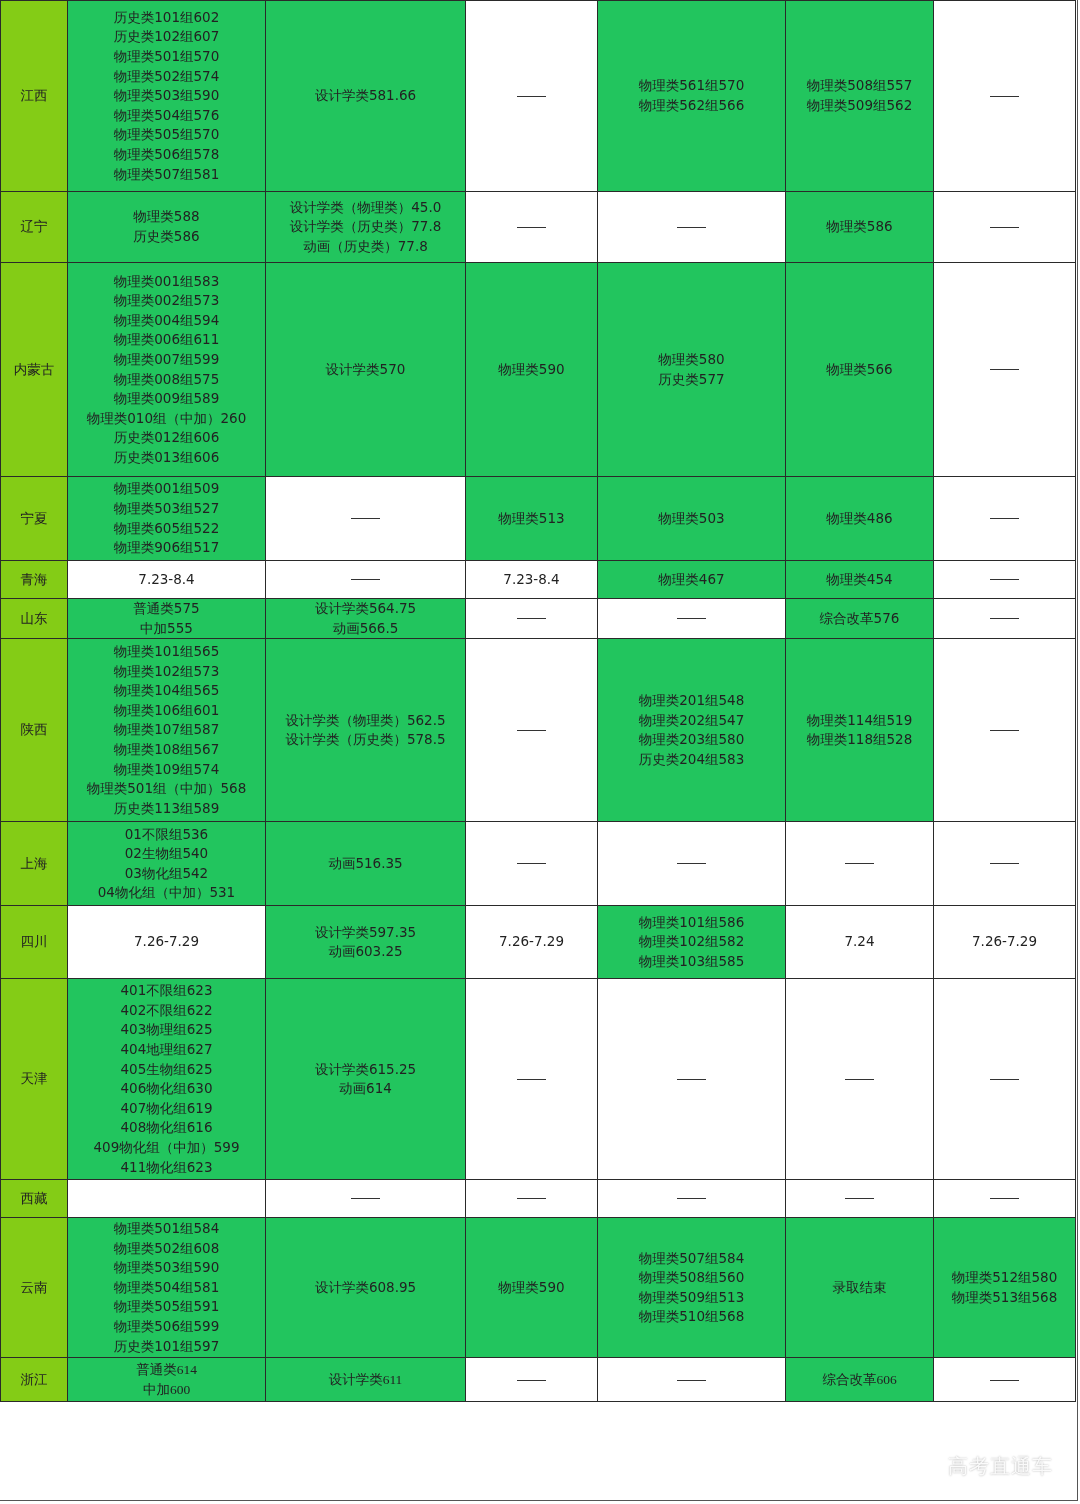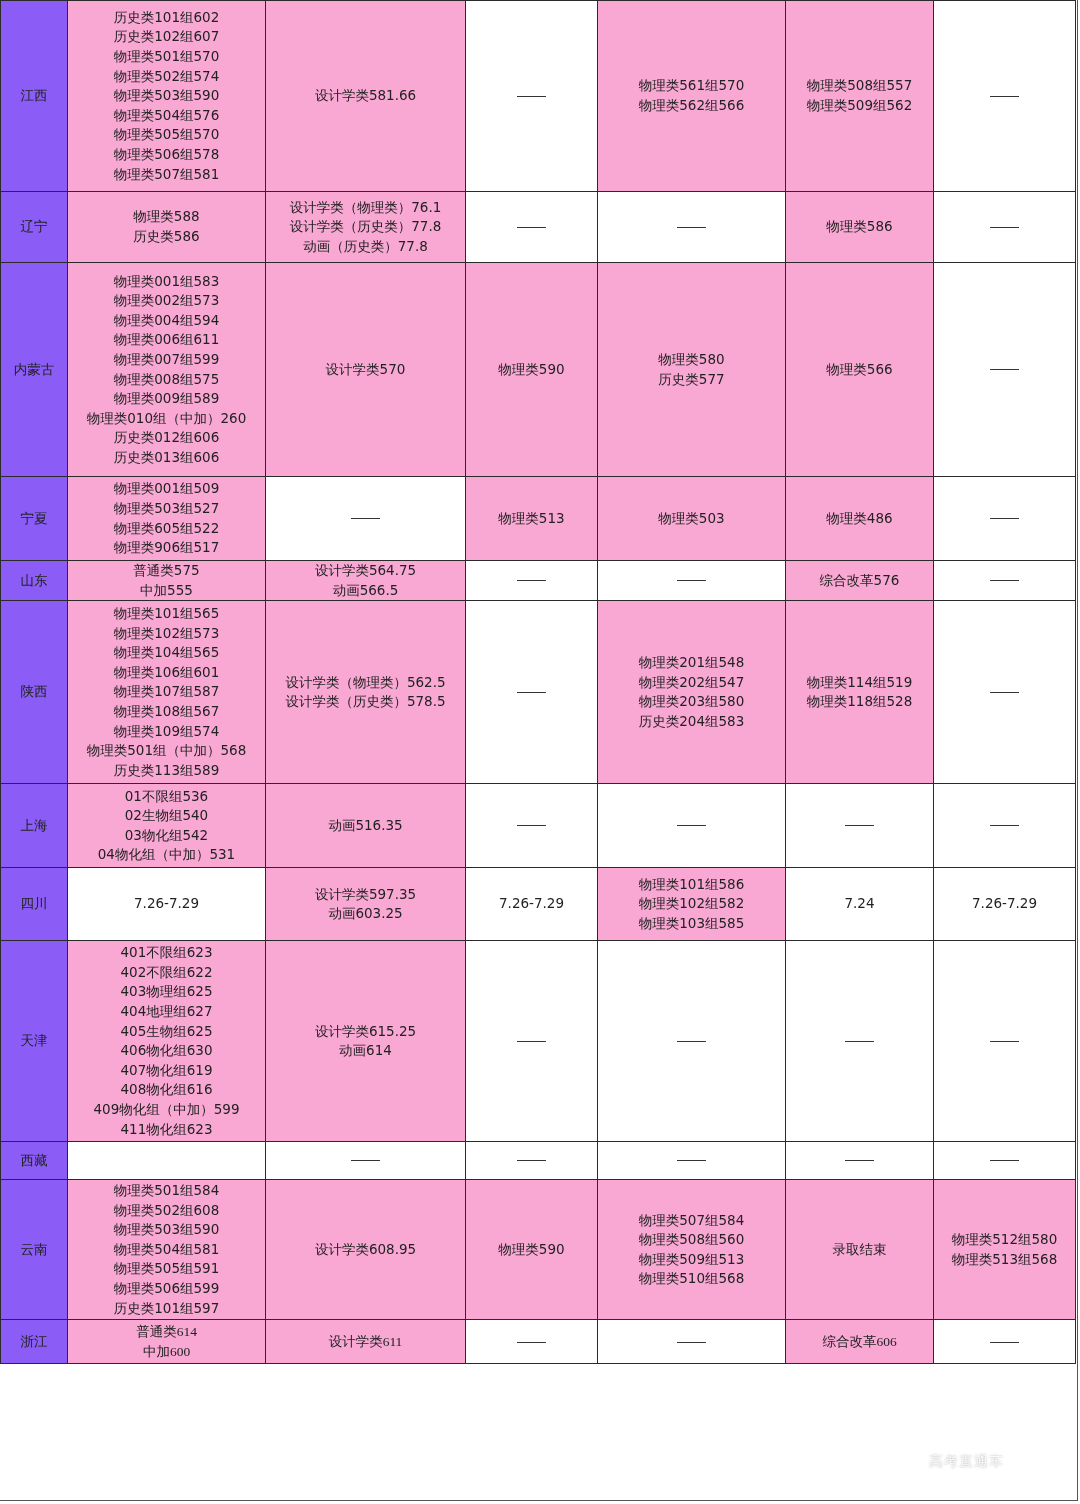--- a/index.html
+++ b/index.html
@@ -9,30 +9,30 @@
     position: absolute; left: 0; top: 0;
     border-collapse: collapse; table-layout: fixed;
     width: 1075px;
   }
   table.score-table td {
     border: 1.5px solid #2a2a2a;
     text-align: center; vertical-align: middle;
     font-size: 13.5px; line-height: 19.6px;
     padding: 0; overflow: hidden; white-space: nowrap;
   }
-  td.prov { background: #8b5cf6; font-size: 14px; }
-  td.pink { background: #f9a8d4; }
+  td.prov { background: #84cc16; font-size: 14px; }
+  td.pink { background: #22c55e; }
   td.white { background: #ffffff; }
   .dash { display: inline-block; width: 29px; height: 0; border-top: 1.4px solid #333; vertical-align: middle; }
   .line { display: block; }
   .outer-right { position: absolute; left: 1077px; top: 0; width: 1px; height: 1500px; background: #555; }
   .outer-bottom { position: absolute; left: 0; top: 1500px; width: 1078px; height: 1px; background: #555; }
   .watermark {
-    position: absolute; left: 929px; top: 1453px;
-    font-size: 14px; color: rgba(255,255,255,0.9);
+    position: absolute; left: 948px; top: 1453px;
+    font-size: 20px; color: rgba(255,255,255,0.9);
     text-shadow: 0 0 2px rgba(0,0,0,0.35);
     letter-spacing: 1px;
   }
 </style>
 </head>
 <body>
 
 <table class="score-table">
   <colgroup>
     <col style="width:67px">
@@ -71,21 +71,21 @@
         </td>
         <td class="white"><span class="dash"></span></td>
       </tr>
       <tr style="height: 71px;">
         <td class="prov">辽宁</td>
         <td class="pink">
           <span class="line">物理类588</span>
           <span class="line">历史类586</span>
         </td>
         <td class="pink">
-          <span class="line">设计学类（物理类）76.1</span>
+          <span class="line">设计学类（物理类）45.0</span>
           <span class="line">设计学类（历史类）77.8</span>
           <span class="line">动画（历史类）77.8</span>
         </td>
         <td class="white"><span class="dash"></span></td>
         <td class="white"><span class="dash"></span></td>
         <td class="pink">
           <span class="line">物理类586</span>
         </td>
         <td class="white"><span class="dash"></span></td>
       </tr>
@@ -132,20 +132,37 @@
         </td>
         <td class="pink">
           <span class="line">物理类503</span>
         </td>
         <td class="pink">
           <span class="line">物理类486</span>
         </td>
         <td class="white"><span class="dash"></span></td>
       </tr>
       <tr style="height: 38px;">
+        <td class="prov">青海</td>
+        <td class="white">
+          <span class="line">7.23-8.4</span>
+        </td>
+        <td class="white"><span class="dash"></span></td>
+        <td class="white">
+          <span class="line">7.23-8.4</span>
+        </td>
+        <td class="pink">
+          <span class="line">物理类467</span>
+        </td>
+        <td class="pink">
+          <span class="line">物理类454</span>
+        </td>
+        <td class="white"><span class="dash"></span></td>
+      </tr>
+      <tr style="height: 38px;">
         <td class="prov">山东</td>
         <td class="pink">
           <span class="line">普通类575</span>
           <span class="line">中加555</span>
         </td>
         <td class="pink">
           <span class="line">设计学类564.75</span>
           <span class="line">动画566.5</span>
         </td>
         <td class="white"><span class="dash"></span></td>

